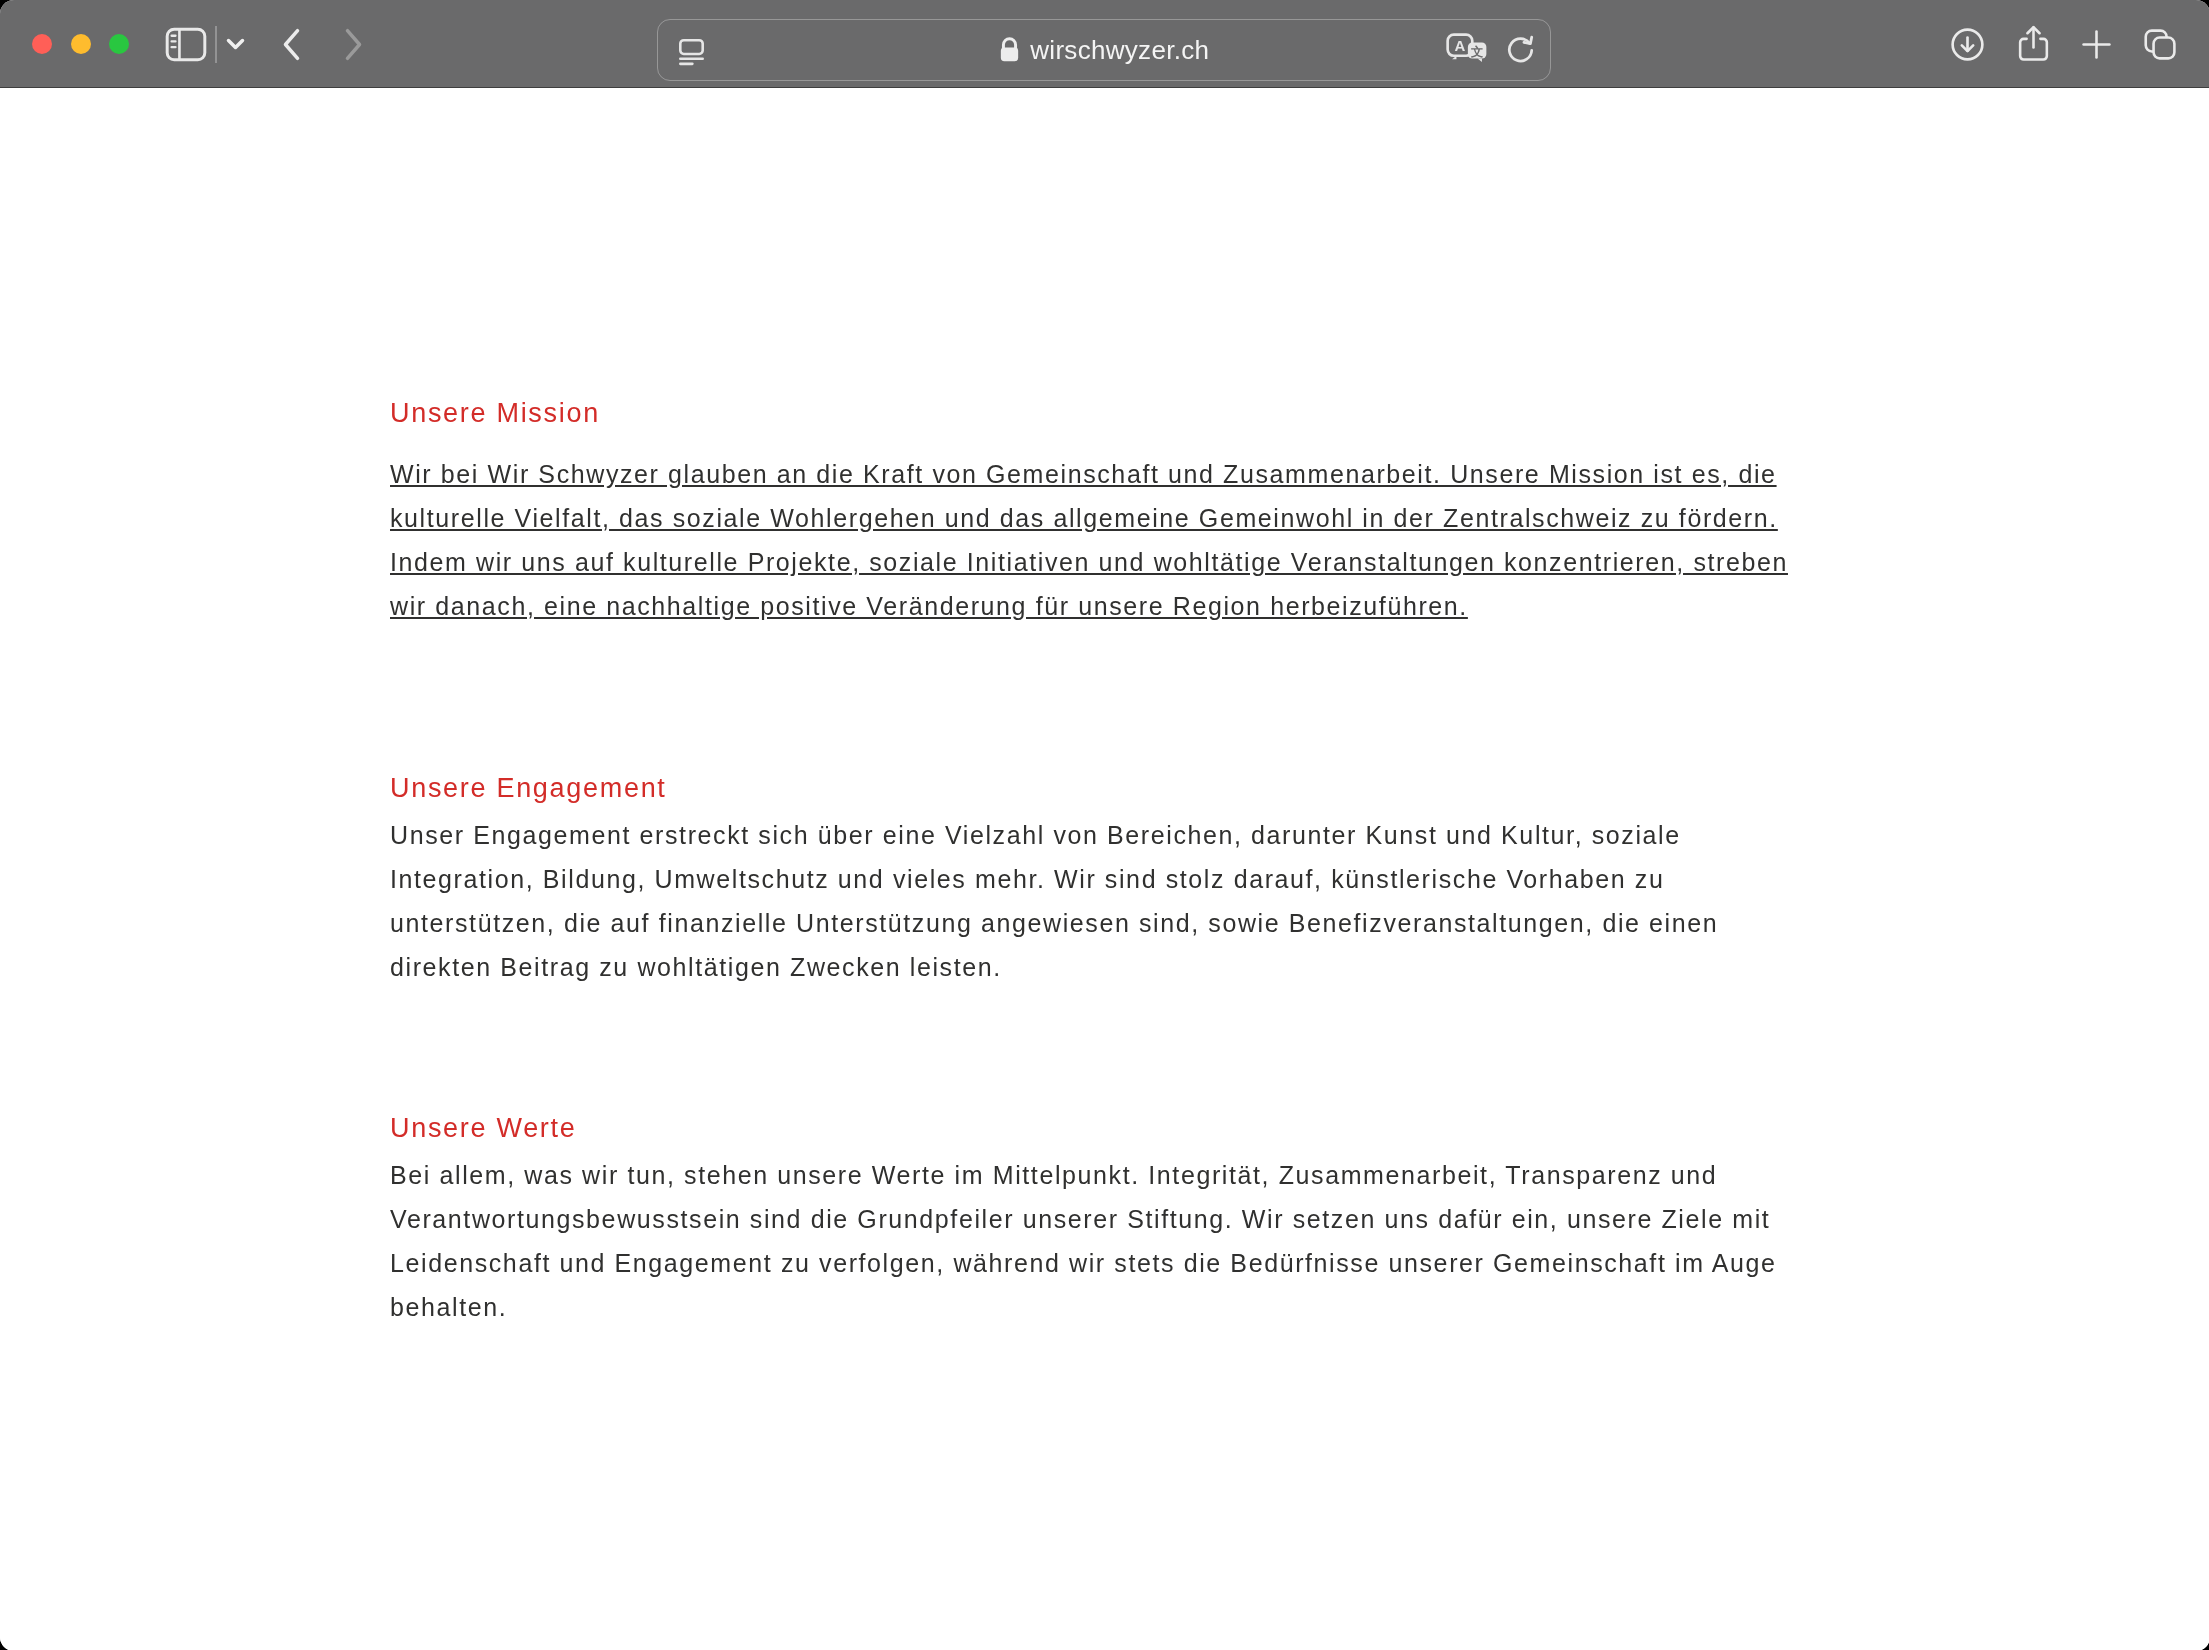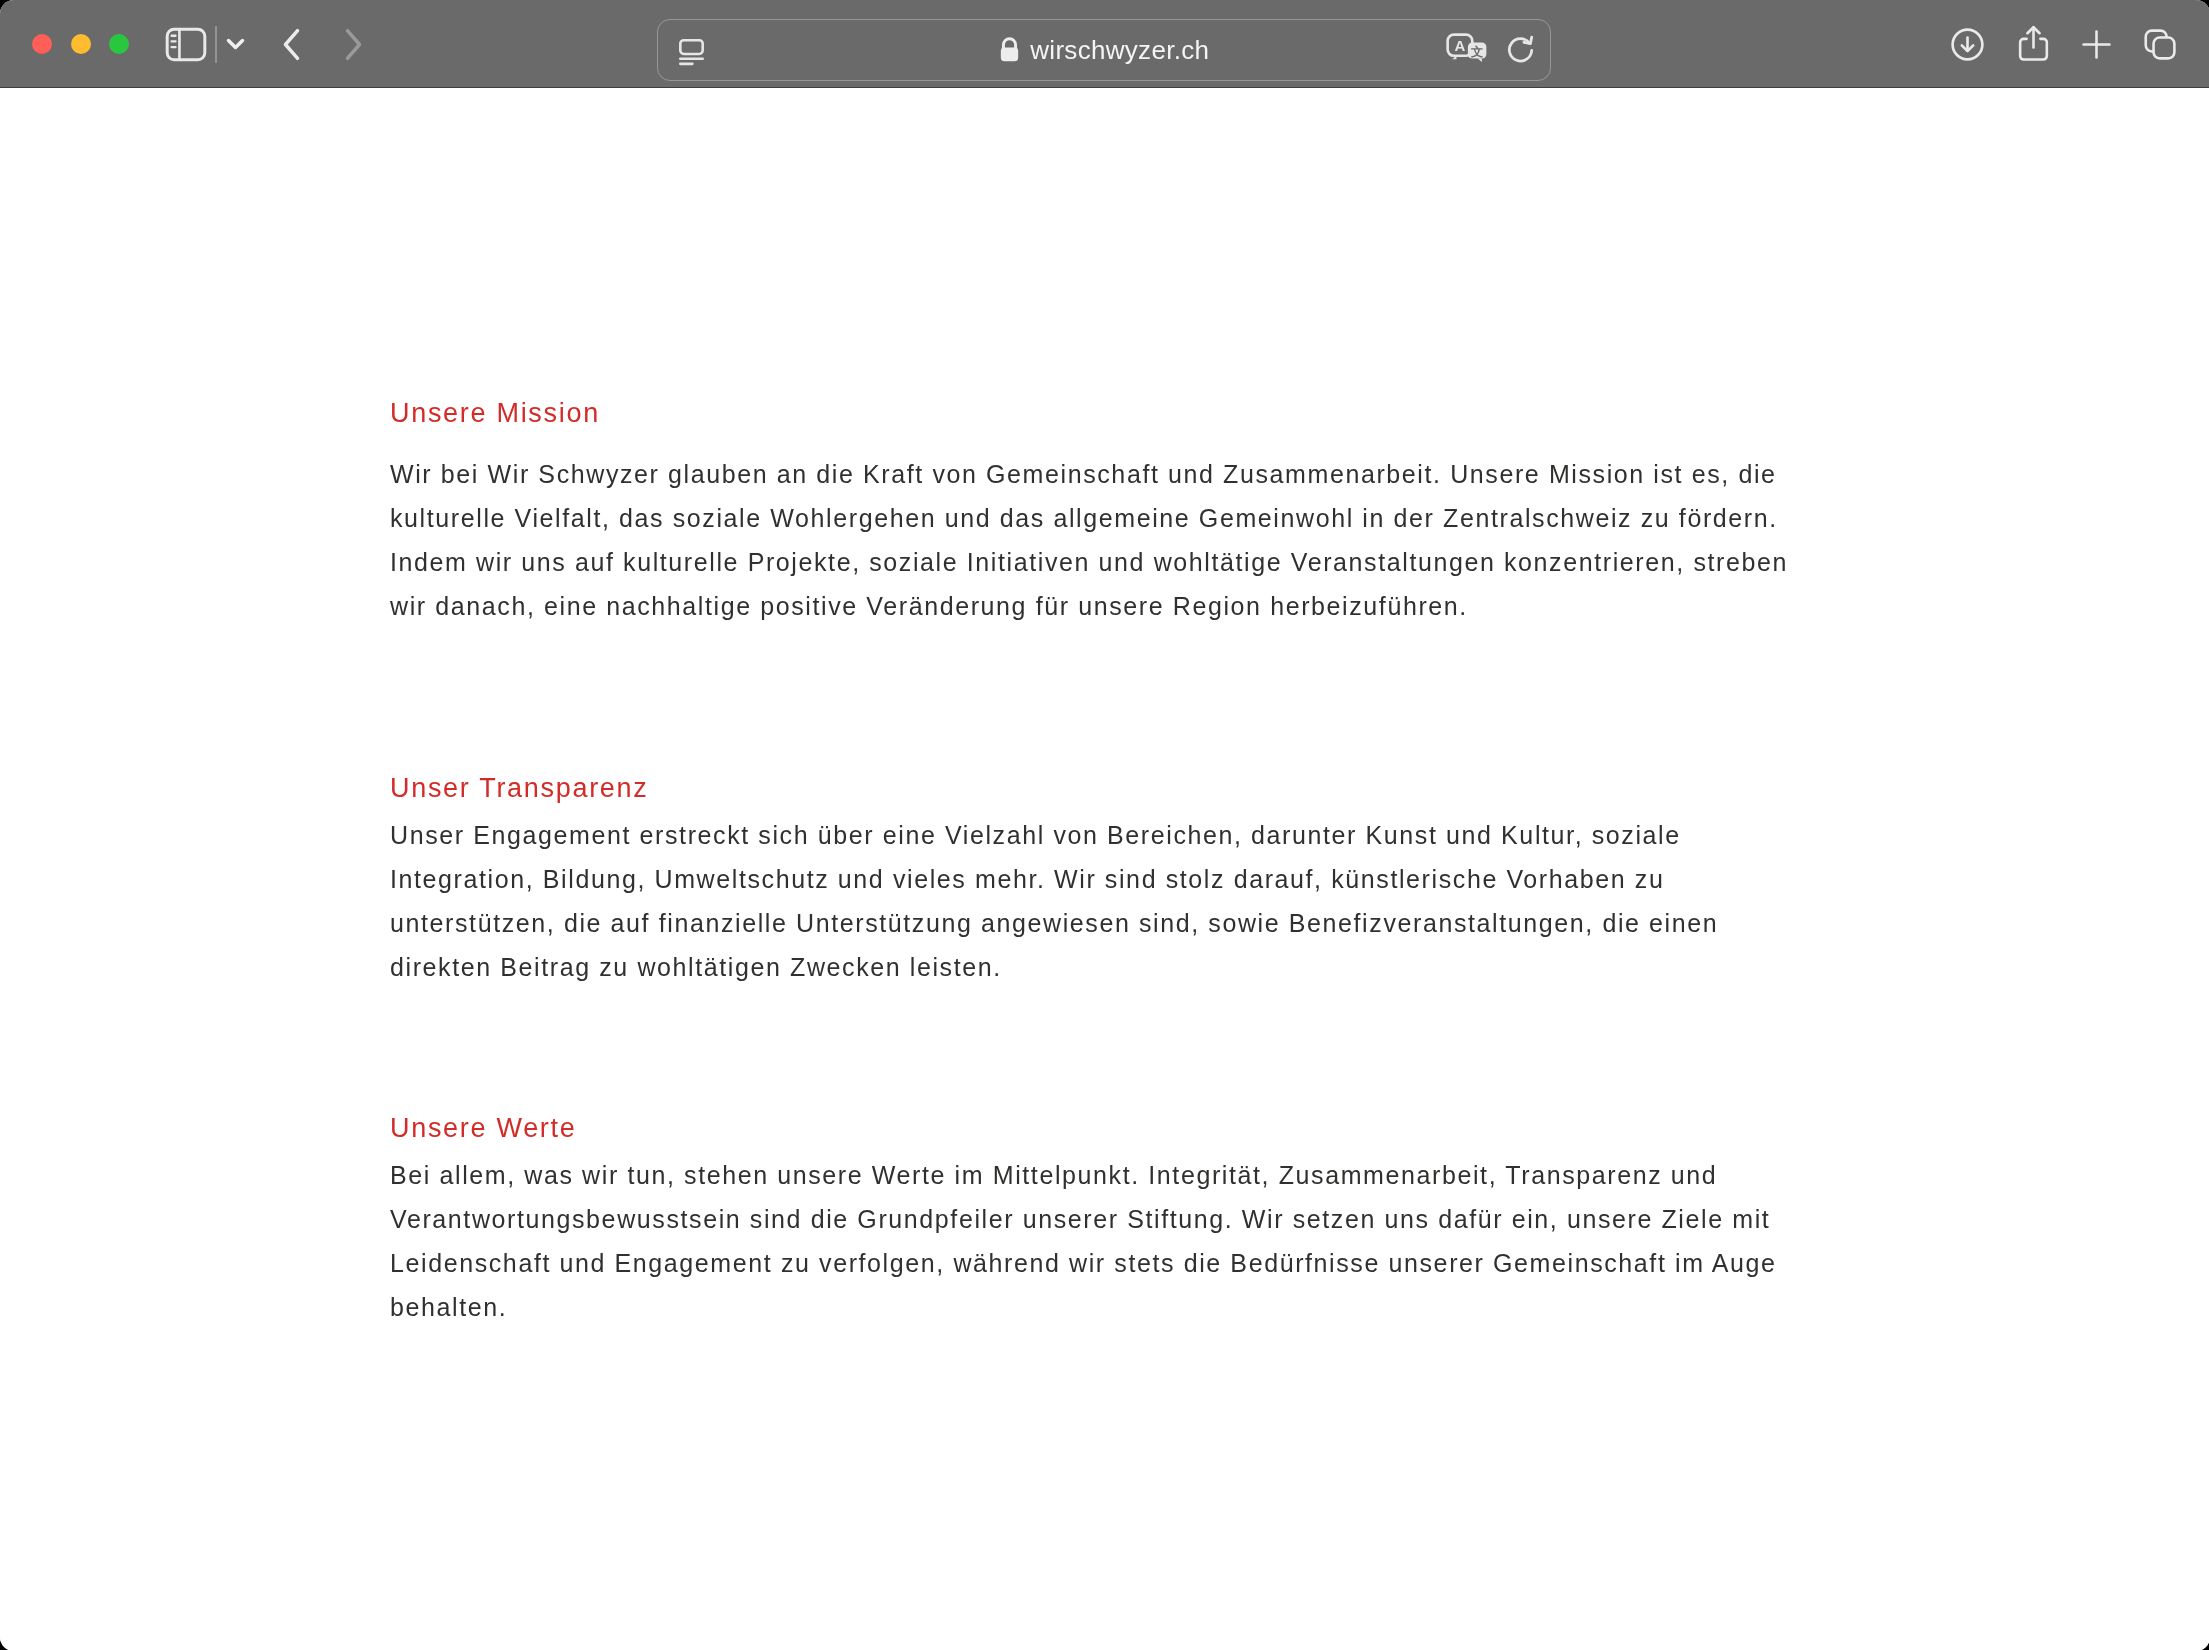--- a/index.html
+++ b/index.html
@@ -75,21 +75,21 @@
     letter-spacing: 1.7px;
     line-height: 35px;
   }
   .section p {
     color: #30302f;
     font-size: 25px;
     font-weight: 400;
     letter-spacing: 1.6px;
     line-height: 44px;
   }
-  .section.s1 p { margin-top: 21px; }
+  .section.s1 p { margin-top: 21px; text-decoration: underline; }
   .section.s2 { margin-top: 143px; }
   .section.s3 { margin-top: 122px; }
   .section.s2 p, .section.s3 p { margin-top: 7px; }
 
   svg { display: block; }
 </style>
 </head>
 <body>
 
 <div class="window">
@@ -226,21 +226,21 @@
 
   <div class="content">
     <div class="column">
 
       <div class="section s1">
         <h2>Unsere Mission</h2>
         <p>Wir bei Wir Schwyzer glauben an die Kraft von Gemeinschaft und Zusammenarbeit. Unsere Mission ist es, die kulturelle Vielfalt, das soziale Wohlergehen und das allgemeine Gemeinwohl in der Zentralschweiz zu fördern. Indem wir uns auf kulturelle Projekte, soziale Initiativen und wohltätige Veranstaltungen konzentrieren, streben wir danach, eine nachhaltige positive Veränderung für unsere Region herbeizuführen.</p>
       </div>
 
       <div class="section s2">
-        <h2>Unser Transparenz</h2>
+        <h2>Unsere Engagement</h2>
         <p>Unser Engagement erstreckt sich über eine Vielzahl von Bereichen, darunter Kunst und Kultur, soziale Integration, Bildung, Umweltschutz und vieles mehr. Wir sind stolz darauf, künstlerische Vorhaben zu unterstützen, die auf finanzielle Unterstützung angewiesen sind, sowie Benefizveranstaltungen, die einen direkten Beitrag zu wohltätigen Zwecken leisten.</p>
       </div>
 
       <div class="section s3">
         <h2>Unsere Werte</h2>
         <p>Bei allem, was wir tun, stehen unsere Werte im Mittelpunkt. Integrität, Zusammenarbeit, Transparenz und Verantwortungsbewusstsein sind die Grundpfeiler unserer Stiftung. Wir setzen uns dafür ein, unsere Ziele mit Leidenschaft und Engagement zu verfolgen, während wir stets die Bedürfnisse unserer Gemeinschaft im Auge behalten.</p>
       </div>
 
     </div>
   </div>

